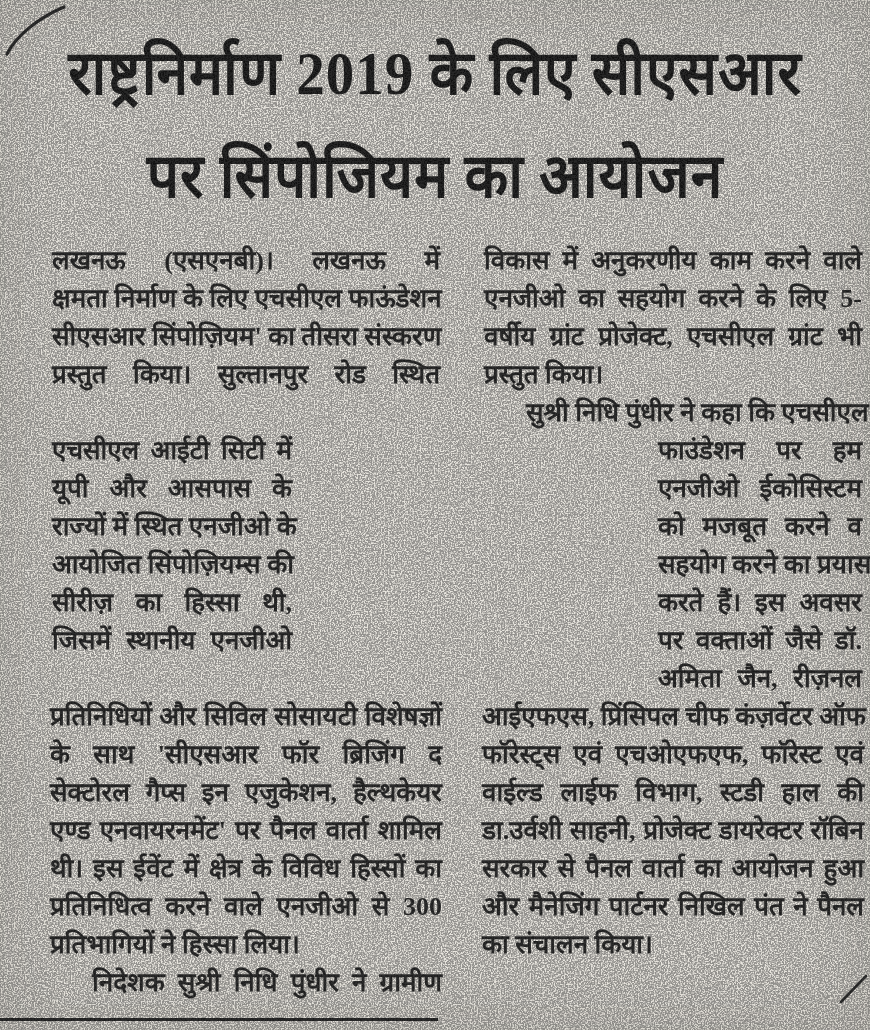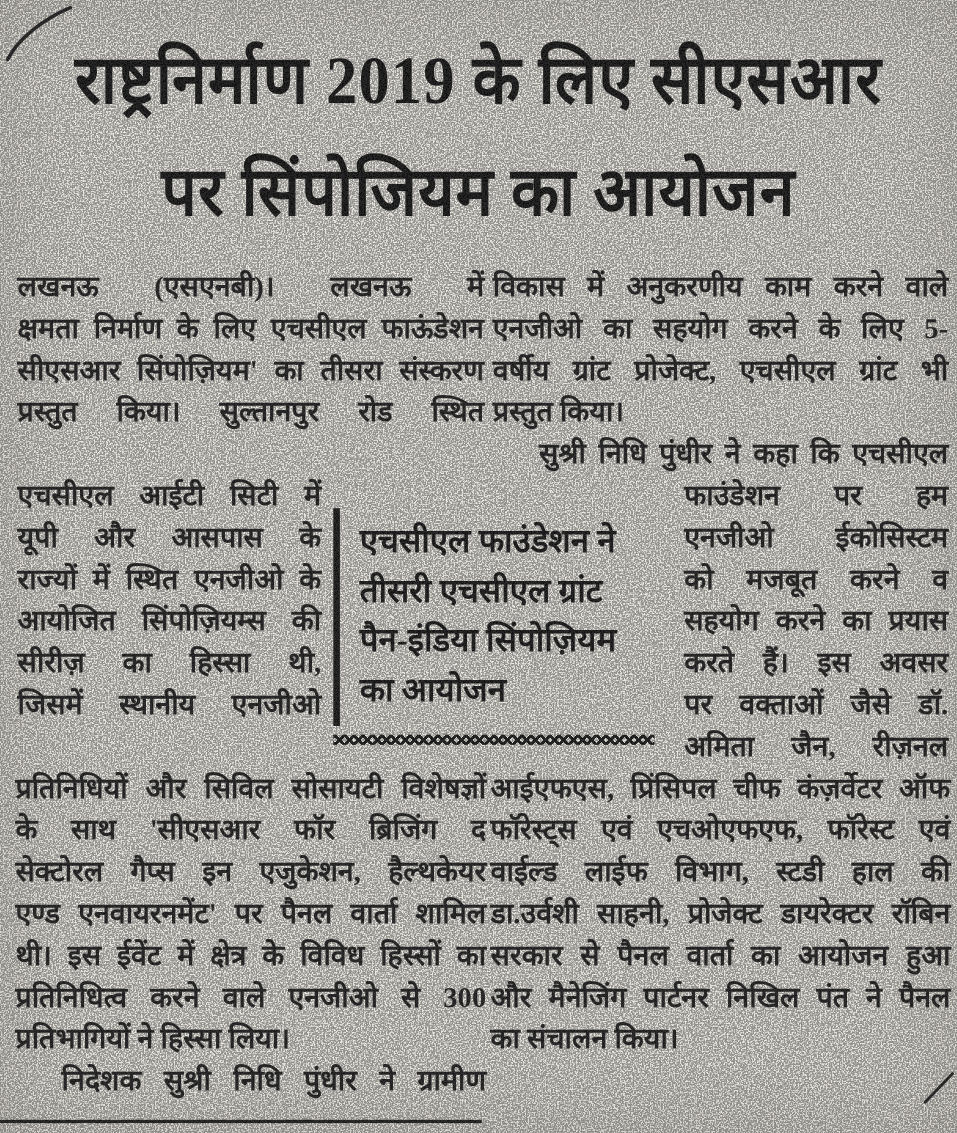--- a/index.html
+++ b/index.html
@@ -23,21 +23,21 @@
   }
   .headline{
     position:absolute;top:22px;left:8px;right:8px;margin:0;z-index:2;
     text-align:center;font-size:57px;font-weight:bold;line-height:95px;
     letter-spacing:1px;color:#101010;
     transform:scaleY(1.08);transform-origin:top;
   }
   .bodyblock{position:absolute;z-index:2;font-weight:bold;color:var(--ink);}
   .bl{
     font-size:26px;line-height:38px;height:38px;white-space:nowrap;
-    text-align:justify;text-align-last:justify;overflow:visible;
+    text-align:justify;text-align-last:justify;overflow:visible;margin-left:36px;
   }
   .bl.short{text-align:left;text-align-last:left;}
   .bl.indent{text-indent:42px;}
   .left-a{left:16px;top:242px;width:424px;}
   .left-b{left:16px;top:432px;width:276px;}
   .left-c{left:14px;top:698px;width:428px;}
   .right-a{left:448px;top:242px;width:414px;}
   .right-b{left:622px;top:432px;width:240px;}
   .right-c{left:446px;top:698px;width:418px;}
   .pullquote{
@@ -88,29 +88,20 @@
 
   <div class="bodyblock left-b">
     <div class="bl">एचसीएल आईटी सिटी में</div>
     <div class="bl">यूपी और आसपास के</div>
     <div class="bl">राज्यों में स्थित एनजीओ के</div>
     <div class="bl">आयोजित सिंपोज़ियम्स की</div>
     <div class="bl">सीरीज़ का हिस्सा थी,</div>
     <div class="bl">जिसमें स्थानीय एनजीओ</div>
   </div>
 
-  <div class="pullquote">
-    <div class="quote-body">
-      <div class="pq-line">एचसीएल फाउंडेशन ने</div>
-      <div class="pq-line">तीसरी एचसीएल ग्रांट</div>
-      <div class="pq-line">पैन-इंडिया सिंपोज़ियम</div>
-      <div class="pq-line">का आयोजन</div>
-    </div>
-    <div class="zigzag"></div>
-  </div>
 
   <div class="bodyblock left-c">
     <div class="bl">प्रतिनिधियों और सिविल सोसायटी विशेषज्ञों</div>
     <div class="bl">के साथ 'सीएसआर फॉर ब्रिजिंग द</div>
     <div class="bl">सेक्टोरल गैप्स इन एजुकेशन, हैल्थकेयर</div>
     <div class="bl">एण्ड एनवायरनमेंट' पर पैनल वार्ता शामिल</div>
     <div class="bl">थी। इस ईवेंट में क्षेत्र के विविध हिस्सों का</div>
     <div class="bl">प्रतिनिधित्व करने वाले एनजीओ से 300</div>
     <div class="bl short">प्रतिभागियों ने हिस्सा लिया।</div>
     <div class="bl indent">निदेशक सुश्री निधि पुंधीर ने ग्रामीण</div>

